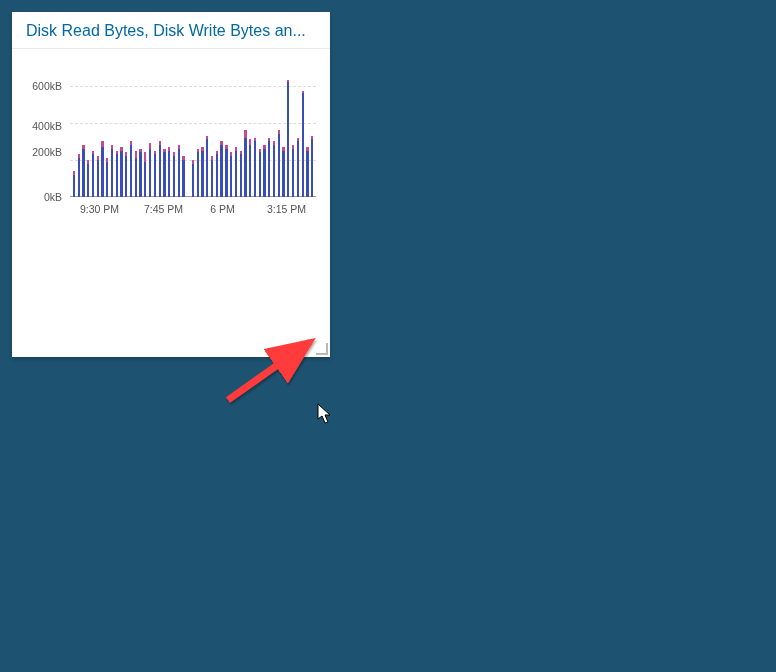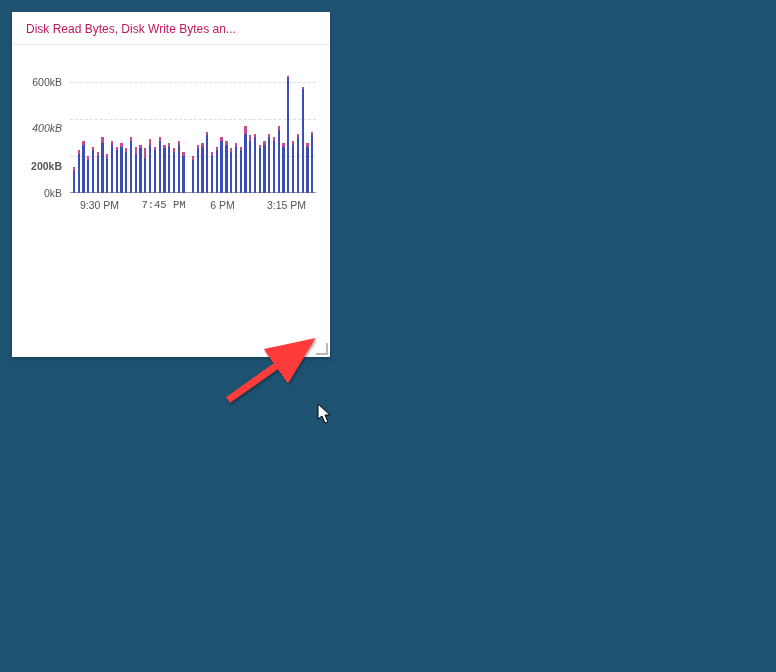--- a/index.html
+++ b/index.html
@@ -19,22 +19,22 @@
     width: 318px;
     height: 345px;
     background: #ffffff;
     box-shadow: 0 2px 4px rgba(0,0,0,0.2);
   }
   .tile-header {
     padding: 10px 14px 8px 14px;
     border-bottom: 1px solid #eaeaea;
   }
   .tile-title {
-    font-size: 12px;
-    color: #be185d;
+    font-size: 16px;
+    color: #0369a1;
     white-space: nowrap;
     overflow: hidden;
     text-overflow: ellipsis;
   }
   .tile-subtitle {
     font-size: 11px;
     color: #606060;
     letter-spacing: 0.5px;
     margin-top: 2px;
   }
@@ -184,22 +184,22 @@
 <body>
 
 <div class="tile">
   <div class="tile-header">
     <div class="tile-title">Disk Read Bytes, Disk Write Bytes an...</div>
   </div>
 
   <div class="chart-area">
     <div class="y-axis" id="y-axis">
         <div class="y-tick" style="top: 130px;">0kB</div>
-        <div class="y-tick" style="top: 103px; font-weight: bold;">200kB</div>
-        <div class="y-tick" style="top: 65px; font-style: italic;">400kB</div>
+        <div class="y-tick" style="top: 85px;">200kB</div>
+        <div class="y-tick" style="top: 59px;">400kB</div>
         <div class="y-tick" style="top: 18.5714px;">600kB</div>
       </div>
     <div class="plot" id="plot">
       <div class="baseline"></div>
       <div class="bars" id="bars">
           <div class="bar-slot">
             <div class="bar-write" style="height: 26px;"></div>
             <div class="bar-read" style="height: 22.2857px;"></div>
           </div>
           <div class="bar-slot">
@@ -402,21 +402,21 @@
             <div class="bar-write" style="height: 61.2857px;"></div>
             <div class="bar-read" style="height: 57.5714px;"></div>
           </div>
         </div>
     <div class="gridline" style="top: 92.8571px;"></div>
         <div class="gridline" style="top: 55.7143px;"></div>
         <div class="gridline" style="top: 18.5714px;"></div>
       </div>
     <div class="x-axis" id="x-axis">
         <div class="x-tick" style="left: 12%;">9:30 PM</div>
-        <div class="x-tick" style="left: 38%; font-family: Liberation Mono, monospace;">7:45 PM</div>
+        <div class="x-tick" style="left: 38%;">7:45 PM</div>
         <div class="x-tick" style="left: 62%;">6 PM</div>
         <div class="x-tick" style="left: 88%;">3:15 PM</div>
       </div>
   </div>
 
   <div class="metric-row">
     <div class="metric-bar"></div>
   </div>
 
   <div class="resize-handle">

